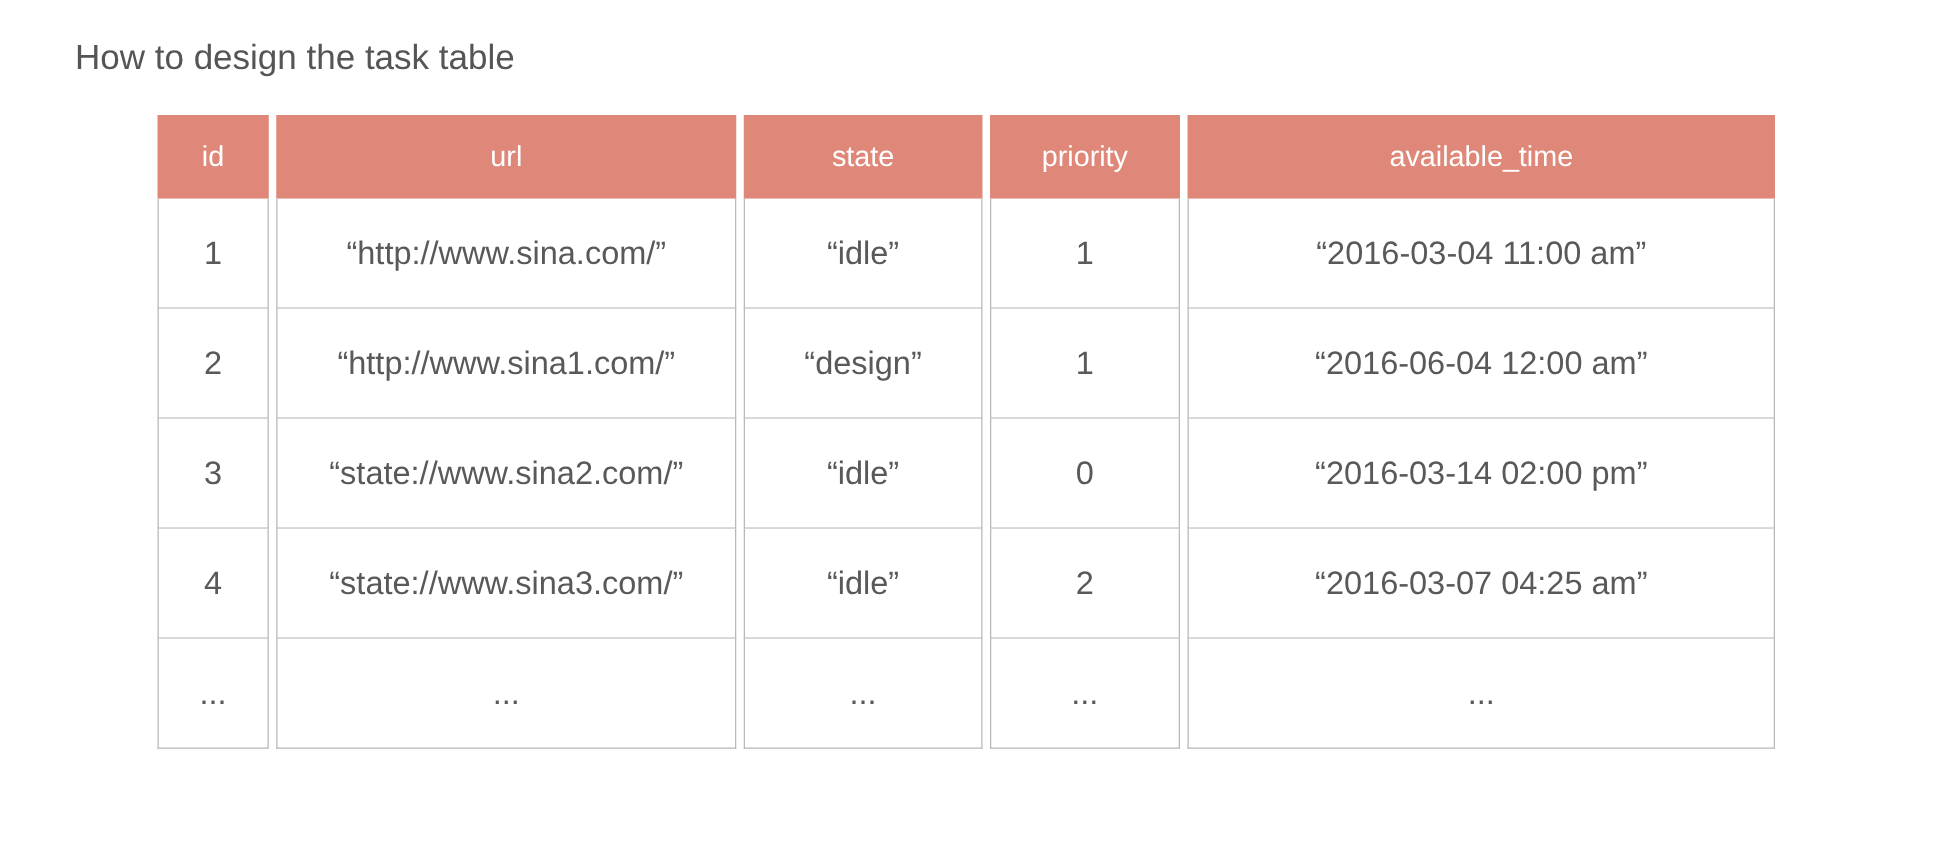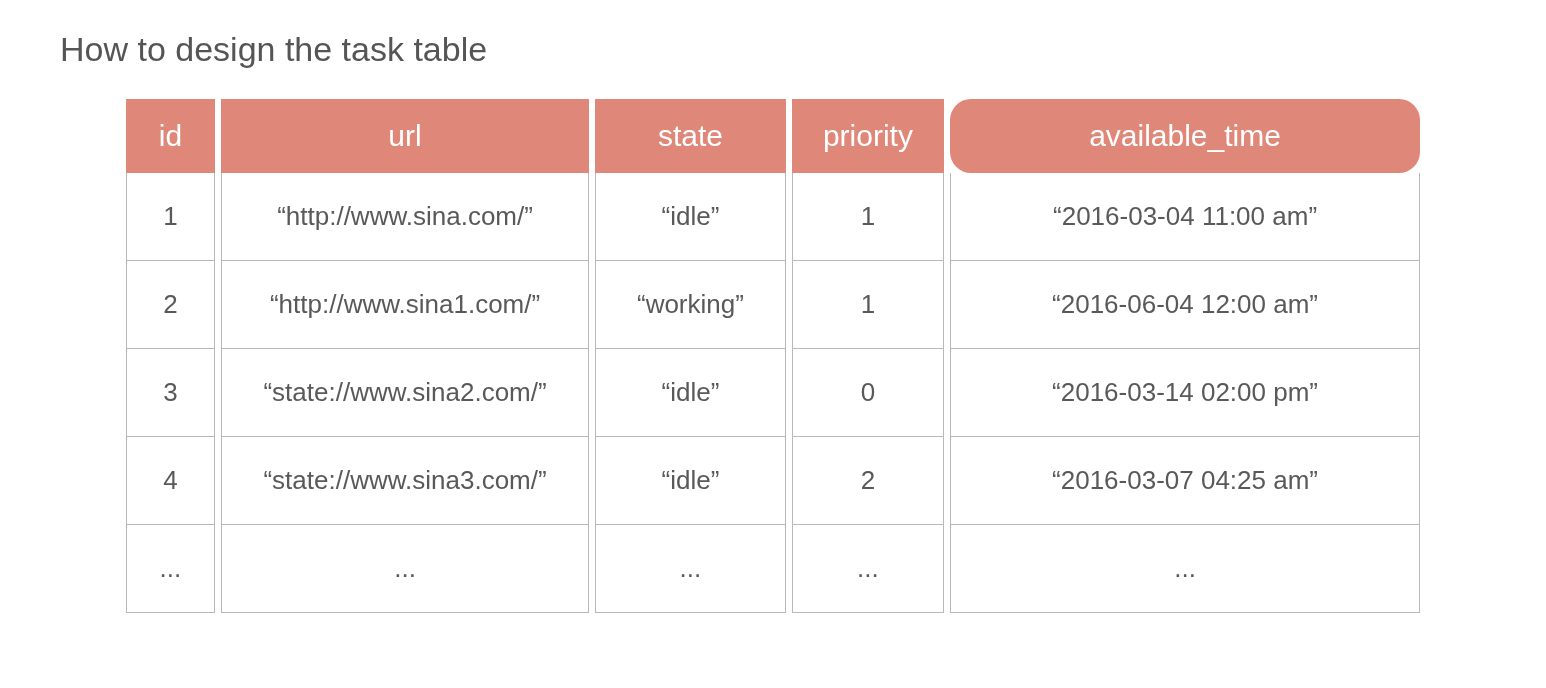--- a/index.html
+++ b/index.html
@@ -6,39 +6,39 @@
       margin: 0;
       padding: 0;
       box-sizing: border-box;
     }
     body {
       font-family: Arial, Helvetica, sans-serif;
       background: #ffffff;
       padding: 30px 60px;
     }
     .title {
-      font-size: 34px;
+      font-size: 28px;
       color: #555555;
       font-weight: 400;
       margin-bottom: 30px;
     }
     .table-wrapper {
       padding-left: 60px;
       padding-right: 60px;
     }
     table {
       width: 100%;
       border-collapse: separate;
       border-spacing: 6px 0;
     }
     thead th {
       background-color: #df8778;
       color: #ffffff;
       font-weight: 400;
-      font-size: 30px;
+      font-size: 23px;
       padding: 20px 10px;
       text-align: center;
       border: none;
     }
     tbody td {
       border: 1px solid #b8b8b8;
       padding: 28px 10px;
       text-align: center;
       font-size: 26px;
       color: #595959;
@@ -47,21 +47,21 @@
     tbody tr:first-child td {
       border-top: none;
     }
     tbody tr:not(:first-child) td {
       border-top: none;
     }
     .col-id { width: 7%; }
     .col-url { width: 29%; }
     .col-state { width: 15%; margin-left: 12px; }
     .col-priority { width: 12%; }
-    .col-time { width: 37%; border-radius: 21px; }
+    .col-time { width: 37%; }
   </style>
 </head>
 <body>
 
 <h1 class="title">How to design the task table</h1>
 
 <div class="table-wrapper">
   <table>
     <thead>
       <tr>
@@ -76,21 +76,21 @@
       <tr>
         <td>1</td>
         <td>“http://www.sina.com/”</td>
         <td>“idle”</td>
         <td>1</td>
         <td>“2016-03-04 11:00 am”</td>
       </tr>
       <tr>
         <td>2</td>
         <td>“http://www.sina1.com/”</td>
-        <td>“working”</td>
+        <td>“design”</td>
         <td>1</td>
         <td>“2016-06-04 12:00 am”</td>
       </tr>
       <tr>
         <td>3</td>
         <td>“state://www.sina2.com/”</td>
         <td>“idle”</td>
         <td>0</td>
         <td>“2016-03-14 02:00 pm”</td>
       </tr>

